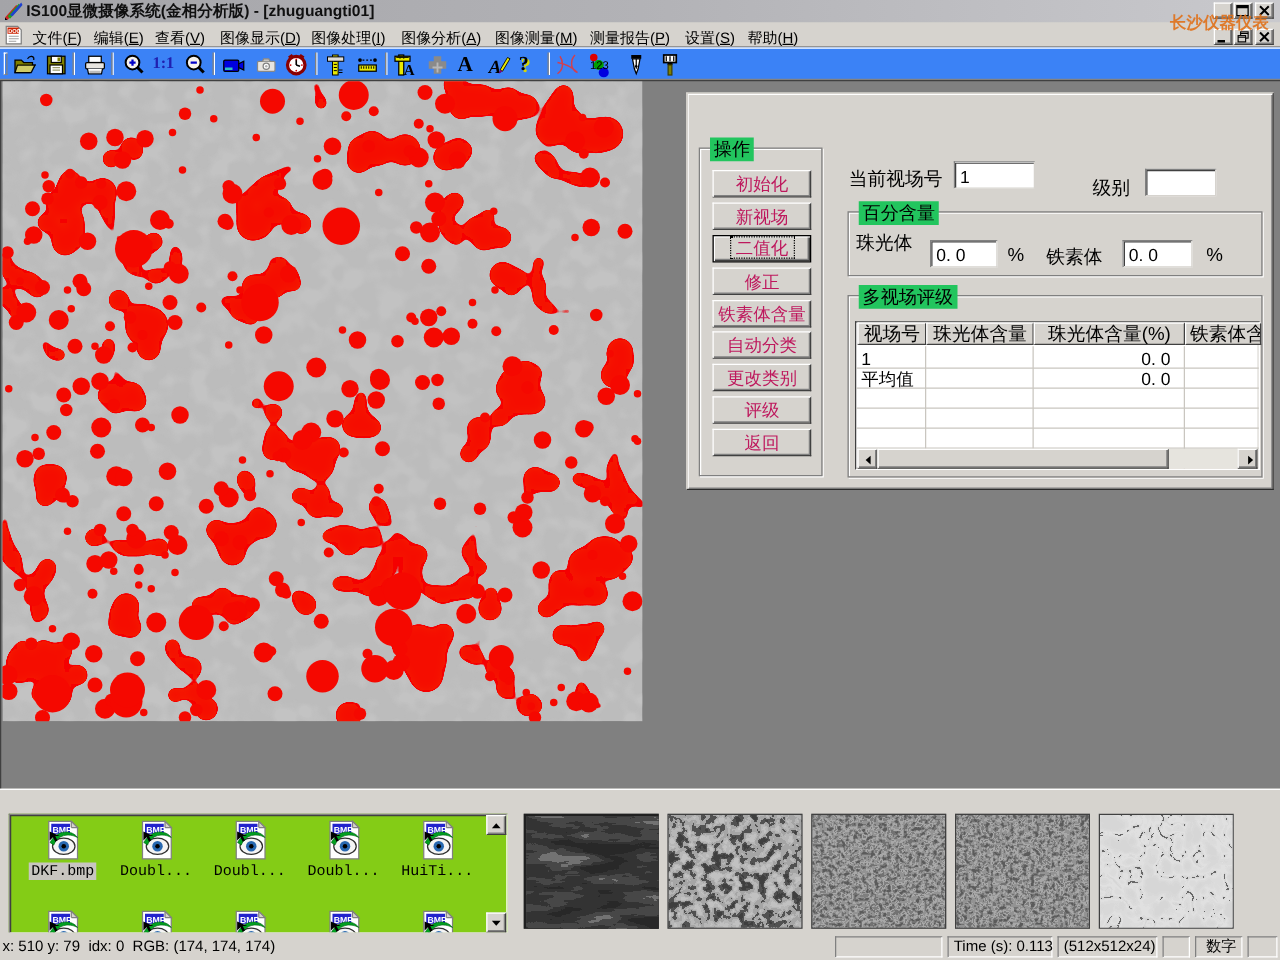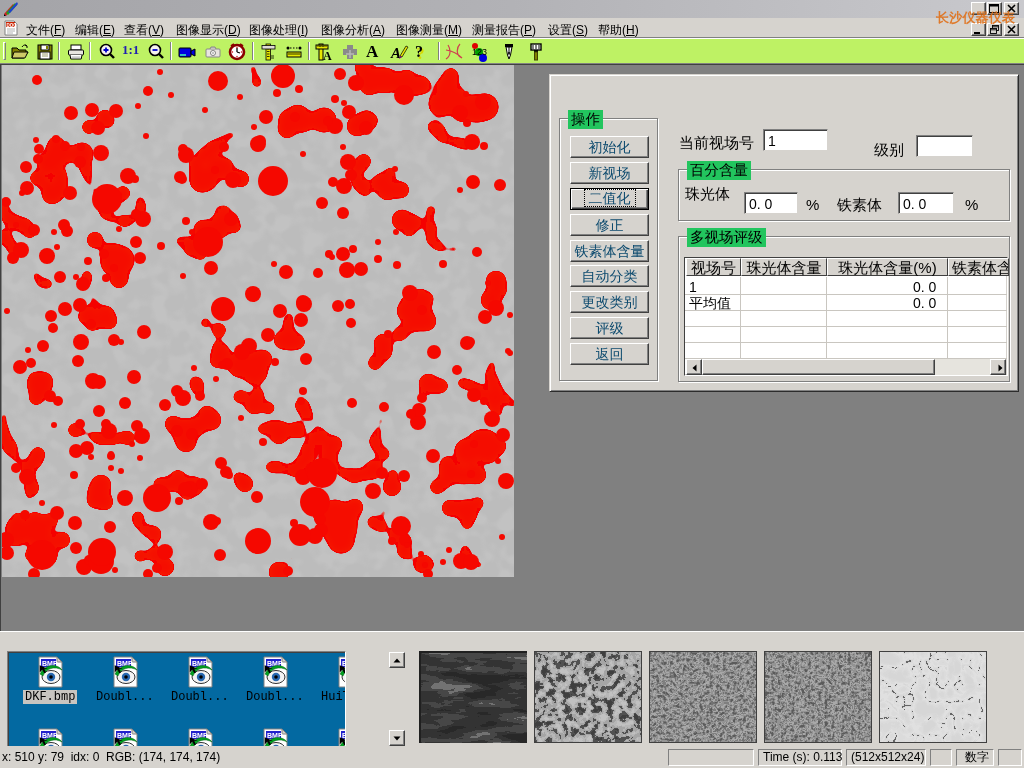--- a/index.html
+++ b/index.html
@@ -11,21 +11,21 @@
 #titlebar .txt{font-weight:bold;font-size:12.5px;color:#101010;letter-spacing:0px;white-space:nowrap}
 .capbtn{width:15px;height:13px;background:#d6d3ce;border-top:1px solid #fff;border-left:1px solid #fff;
  border-right:1px solid #404040;border-bottom:1px solid #404040;box-shadow:inset -1px -1px 0 #808080;
  font-size:9px;line-height:11px;text-align:center;font-weight:bold;color:#000}
 
 #menubar{left:0;top:18px;width:1024px;height:20px;background:#d6d3ce;
  border-bottom:1px solid #808080;box-shadow:0 1px 0 #fff;font-size:12px;color:#000}
 #menubar span.mi{position:absolute;top:4px;white-space:nowrap}
 u{text-decoration:underline}
 
-#toolbar{left:0;top:38px;width:1024px;height:26px;background:#bef264;
+#toolbar{left:0;top:38px;width:1024px;height:26px;background:#3b82f6;
  border-top:1px solid #fff;border-bottom:1px solid #828282}
 .tsep{position:absolute;top:3px;width:2px;height:18px;
  border-left:1px solid #808080;border-right:1px solid #fff}
 .grip{position:absolute;left:3px;top:3px;width:3px;height:18px;
  border:1px solid; border-color:#fff #808080 #808080 #fff}
 .ticon{position:absolute;top:3px;width:20px;height:20px}
 
 #client{left:0;top:64px;width:1024px;height:567px;background:#808080;
  border-top:1px solid #404040;border-left:1px solid #404040}
 #metimg{position:absolute;left:1px;top:0px;width:512px;height:512px}
@@ -38,21 +38,21 @@
  color:#fff;font-weight:bold;font-size:12px;line-height:18px;padding-left:4px}
 #dlgx{position:absolute;right:2px;top:2px;width:16px;height:14px;background:#d6d3ce;
  border-top:1px solid #fff;border-left:1px solid #fff;border-right:1px solid #404040;
  border-bottom:1px solid #404040;box-shadow:inset -1px -1px 0 #808080;
  font-size:11px;font-weight:bold;text-align:center;line-height:12px}
 .grp{position:absolute;border:1px solid #808080;box-shadow:inset 1px 1px 0 #fff,1px 1px 0 #fff}
 .grplab{position:absolute;top:-9px;left:8px;background:#22c55e;padding:0 3px;font-size:14.5px}
 .opbtn{position:absolute;left:20px;width:79px;height:22px;background:#d6d3ce;
  border-top:1px solid #fff;border-left:1px solid #fff;border-right:1px solid #404040;
  border-bottom:1px solid #404040;box-shadow:inset -1px -1px 0 #808080;
- font-size:14px;text-align:center;line-height:20px;color:#0c4a6e}
+ font-size:14px;text-align:center;line-height:20px;color:#be185d}
 .tbox{position:absolute;background:#fff;border-top:1px solid #808080;border-left:1px solid #808080;
  border-right:1px solid #d6d3ce;border-bottom:1px solid #d6d3ce;
  box-shadow:inset 1px 1px 0 #404040,inset -1px -1px 0 #fff;
  font-size:14px;padding:3px 0 0 4px;color:#000}
 .dlab{position:absolute;font-size:15px;color:#000;white-space:nowrap}
 
 #tbl{position:absolute;left:134px;top:182px;width:324px;height:119px;background:#fff;
  border-top:1px solid #404040;border-left:1px solid #404040;
  border-right:1px solid #fff;border-bottom:1px solid #fff;
  box-shadow:inset -1px -1px 0 #d6d3ce}
@@ -62,21 +62,21 @@
 .gv{position:absolute;width:1px;background:#c9c6c0;top:19px;bottom:0}
 .gh{position:absolute;height:1px;background:#c9c6c0;left:0;right:0}
 .cell{position:absolute;font-size:14px;color:#000}
 
 .sbtn{position:absolute;background:#d6d3ce;border-top:1px solid #fff;border-left:1px solid #fff;
  border-right:1px solid #404040;border-bottom:1px solid #404040;box-shadow:inset -1px -1px 0 #808080}
 .arrow{position:absolute}
 
 #bottom{left:0;top:631px;width:1024px;height:115px;background:#d6d3ce;
  border-top:1px solid #fff}
-#filebox{position:absolute;left:7px;top:19px;width:339px;height:96px;background:#0369a1;
+#filebox{position:absolute;left:7px;top:19px;width:399px;height:96px;background:#84cc16;
  border-top:1px solid #808080;border-left:1px solid #808080;
  border-right:1px solid #fff;border-bottom:1px solid #fff;
  box-shadow:inset 1px 1px 0 #404040;overflow:hidden}
 .fname{position:absolute;font-family:"Liberation Mono",monospace;font-size:12px;color:#000;white-space:nowrap}
 .thumb{position:absolute;top:19px;width:108px;height:92px;border:1px solid #404040}
 
 #status{left:0;top:746px;width:1024px;height:22px;background:#d6d3ce;font-size:12px;color:#000}
 .spane{position:absolute;top:3px;height:17px;border-top:1px solid #808080;border-left:1px solid #808080;
  border-right:1px solid #fff;border-bottom:1px solid #fff;font-size:12px;
  line-height:15px;padding-left:4px;white-space:nowrap}
@@ -84,20 +84,21 @@
  font-size:13px;font-weight:bold;z-index:60;letter-spacing:0.2px;white-space:nowrap}
 </style></head>
 <body>
 <div id="titlebar" class="abs">
     <svg class="abs" style="left:3px;top:1px" width="16" height="16" viewBox="0 0 16 16">
 <path d="M1 13 L10 3 L12 5 L3 15 Z" fill="#d02020"></path>
 <path d="M4 14 L13 4 L15 6 L6 16 Z" fill="#20a020" transform="translate(-1,-2)"></path>
 <path d="M6 15 L15 5 L16 7 L8 16 Z" fill="#2040d0" transform="translate(-1,-4)"></path>
 <path d="M1 13 L1 15 L3 15 Z" fill="#000"></path>
     </svg>
+    <div class="txt" style="margin-left:21px">IS100显微摄像系统(金相分析版) - [zhuguangti01]</div>
   </div>
 <div class="capbtn abs" style="left:971px;top:2px"></div>
 <div class="capbtn abs" style="left:987px;top:2px"><svg width="13" height="11" viewBox="0 0 13 11">
       <rect x="1.5" y="1.5" width="9" height="8" fill="none" stroke="#000" stroke-width="1"></rect>
       <path d="M1.5 2.5 h9" stroke="#000" stroke-width="2"></path>
     </svg></div>
 <div class="capbtn abs" style="left:1004px;top:2px"><svg width="13" height="11" viewBox="0 0 13 11">
       <path d="M3 2 L10 9 M10 2 L3 9" stroke="#000" stroke-width="1.6"></path>
     </svg></div>
 <div id="wmark">长沙仪器仪表</div>

